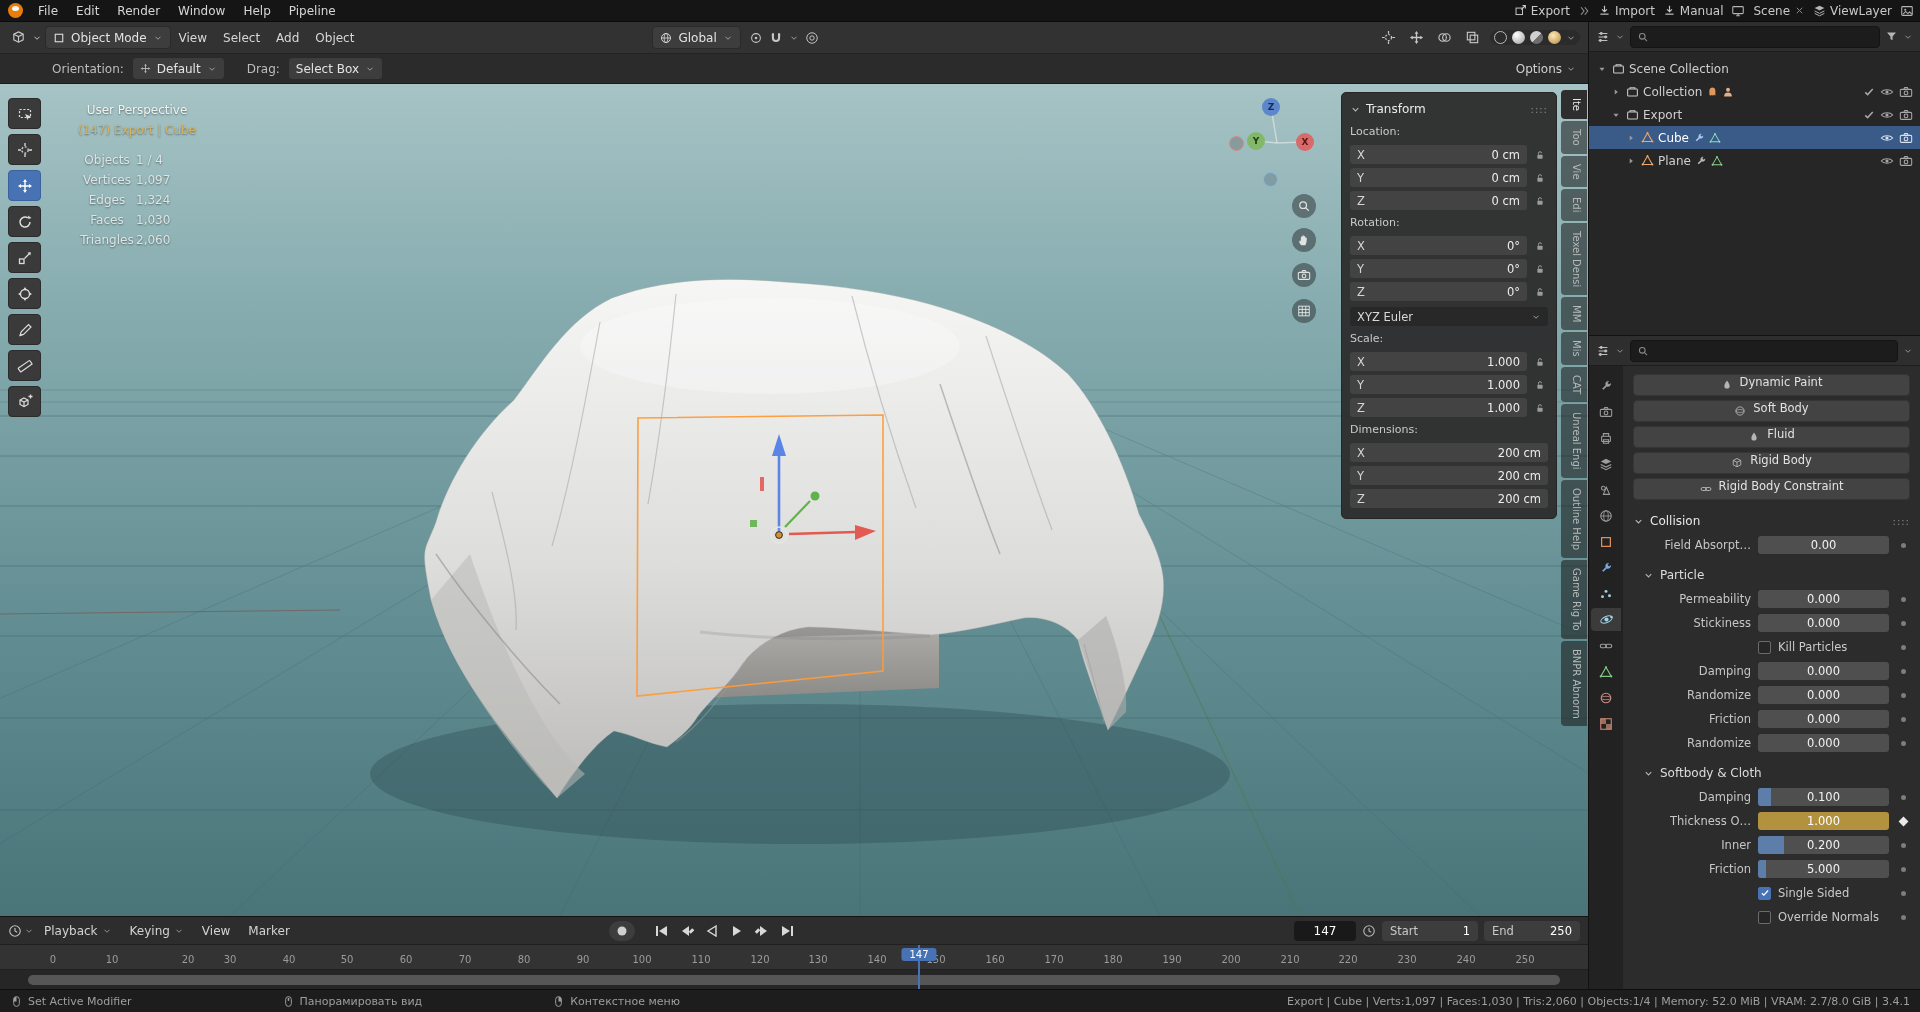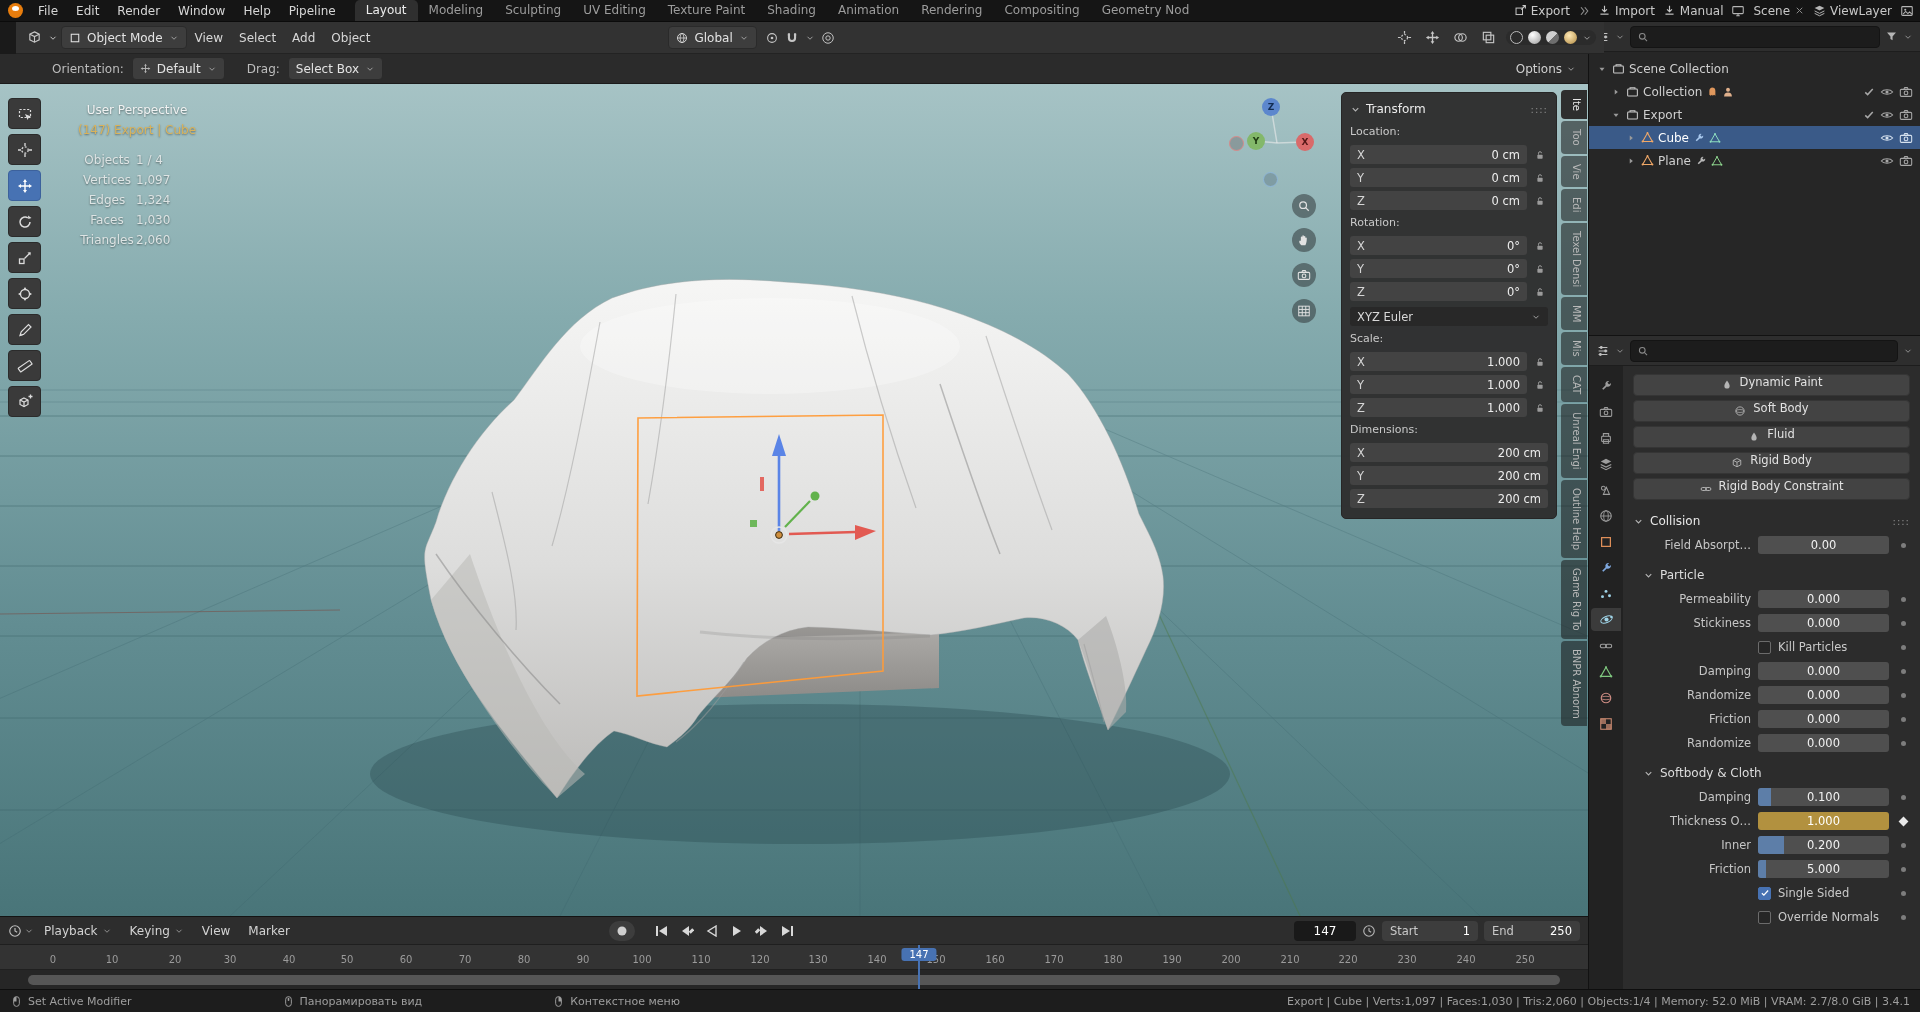--- a/index.html
+++ b/index.html
@@ -14,21 +14,21 @@
   .logo{width:15px;height:15px;border-radius:50%;background:#e87d0d;position:relative;margin:0 6px 0 2px;flex:none;}
   .logo::after{content:"";position:absolute;left:4px;top:3px;width:7px;height:5px;border-radius:50%;background:#fff;}
   .menu{padding:0 9px;line-height:22px;color:#d6d6d6;white-space:nowrap;}
   .wtabs{display:flex;margin-left:10px;}
   .wtab{padding:0 11px;line-height:21px;color:#9c9c9c;border-radius:5px 5px 0 0;white-space:nowrap;}
   .wtab.active{background:#2f2f2f;color:#ededed;}
   .topright{margin-left:auto;display:flex;align-items:center;gap:8px;color:#c9c9c9;}
   .topitem{display:flex;align-items:center;gap:4px;white-space:nowrap;}
 
   
-  .vheader{position:absolute;left:16px;top:22px;width:1588px;height:32px;background:#323232;
+  .vheader{position:absolute;left:0;top:22px;width:1588px;height:32px;background:#323232;
            border-bottom:1px solid #232323;display:flex;align-items:center;padding:3px 8px;box-sizing:border-box;z-index:50;}
   .hmenu{padding:0 8px;color:#d8d8d8;line-height:30px;white-space:nowrap;}
   .pill{background:#3d3d3d;border:1px solid #2a2a2a;border-radius:4px;height:21px;display:flex;
         align-items:center;padding:0 7px;gap:6px;color:#e3e3e3;white-space:nowrap;}
   .hicon{color:#c6c6c6;margin:0 3px;}
   .shadegroup{display:flex;align-items:center;background:#2b2b2b;border-radius:10px;padding:1px 4px;gap:5px;}
   .sball{width:13px;height:13px;border-radius:50%;}
 
   
   .toolset{position:absolute;left:0;top:54px;width:1588px;height:30px;background:#2b2b2b;
@@ -368,32 +368,20 @@
 <div class="app">
 
   <div class="topbar">
     <span class="logo"></span>
     <span class="menu">File</span>
     <span class="menu">Edit</span>
     <span class="menu">Render</span>
     <span class="menu">Window</span>
     <span class="menu">Help</span>
     <span class="menu">Pipeline</span>
-    <div class="wtabs">
-      <span class="wtab active">Layout</span>
-      <span class="wtab">Modeling</span>
-      <span class="wtab">Sculpting</span>
-      <span class="wtab">UV Editing</span>
-      <span class="wtab">Texture Paint</span>
-      <span class="wtab">Shading</span>
-      <span class="wtab">Animation</span>
-      <span class="wtab">Rendering</span>
-      <span class="wtab">Compositing</span>
-      <span class="wtab">Geometry Nod</span>
-    </div>
     <div class="topright">
       <span class="topitem">
         <span class="icon">
             <svg width="13" height="13">
               <use href="#i-boxarrow"></use>
             </svg>
           </span>
         <span>Export</span>
       </span>
       <span class="icon" style="color:#8f8f8f">
@@ -1495,21 +1483,21 @@
           <span class="rv">1</span>
       </span>
       <span class="rangefield" style="margin-left:4px">
         <span>End</span>
           <span class="rv">250</span>
       </span>
     </div>
     <div class="tl-ruler">
       <span class="tick" style="left:53px">0</span>
       <span class="tick" style="left:112px">10</span>
-      <span class="tick" style="left:175px">20</span>
+      <span class="tick" style="left:188px">20</span>
       <span class="tick" style="left:230px">30</span>
       <span class="tick" style="left:289px">40</span>
       <span class="tick" style="left:347px">50</span>
       <span class="tick" style="left:406px">60</span>
       <span class="tick" style="left:465px">70</span>
       <span class="tick" style="left:524px">80</span>
       <span class="tick" style="left:583px">90</span>
       <span class="tick" style="left:642px">100</span>
       <span class="tick" style="left:701px">110</span>
       <span class="tick" style="left:760px">120</span>

